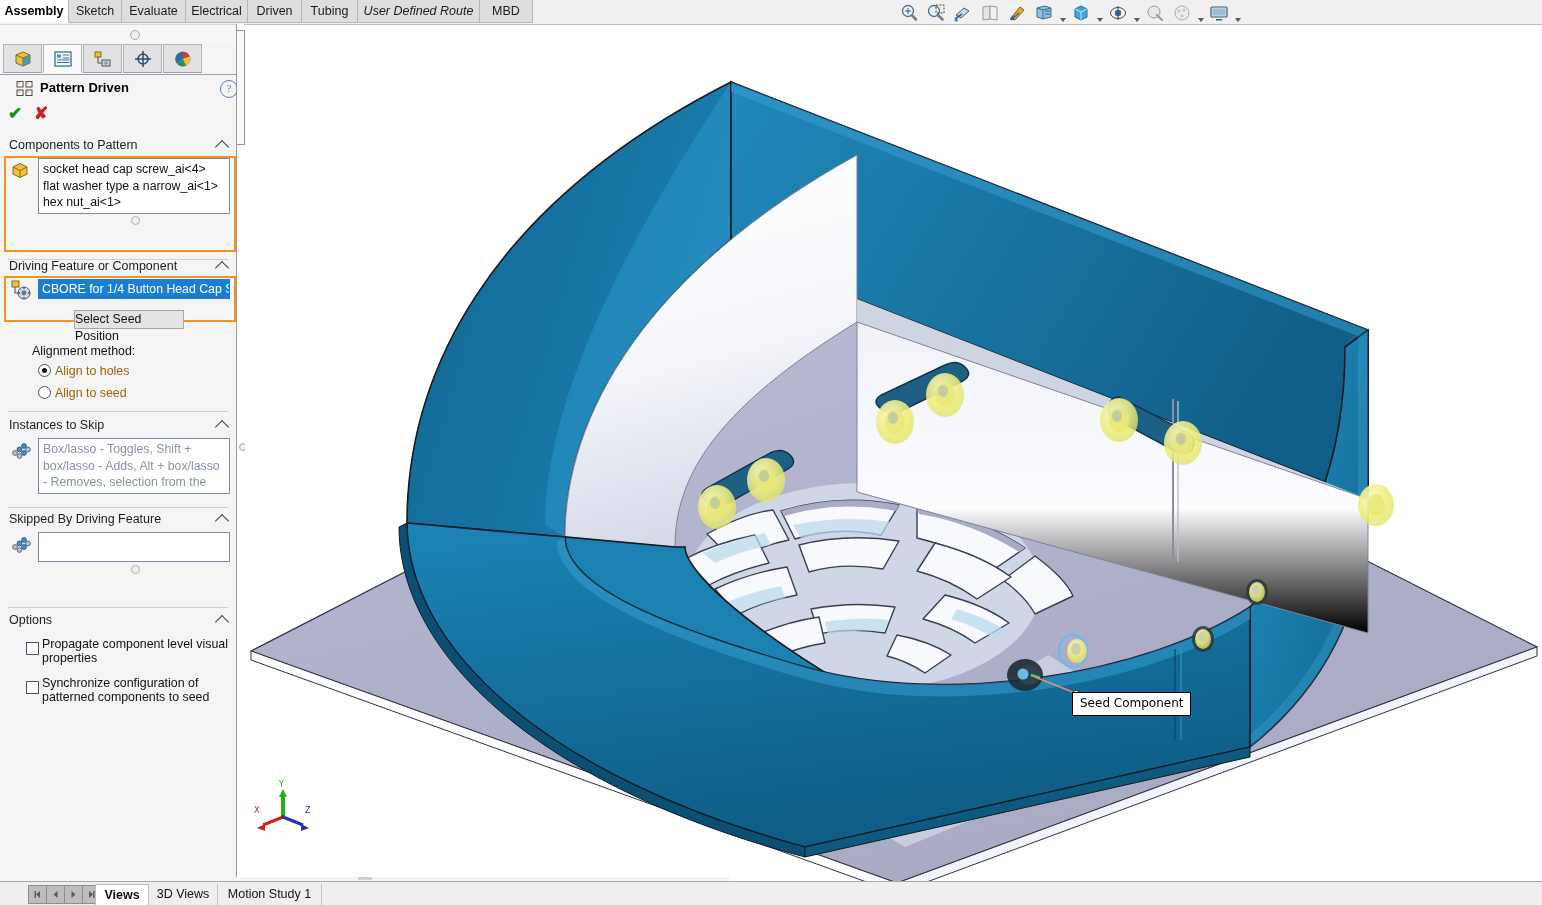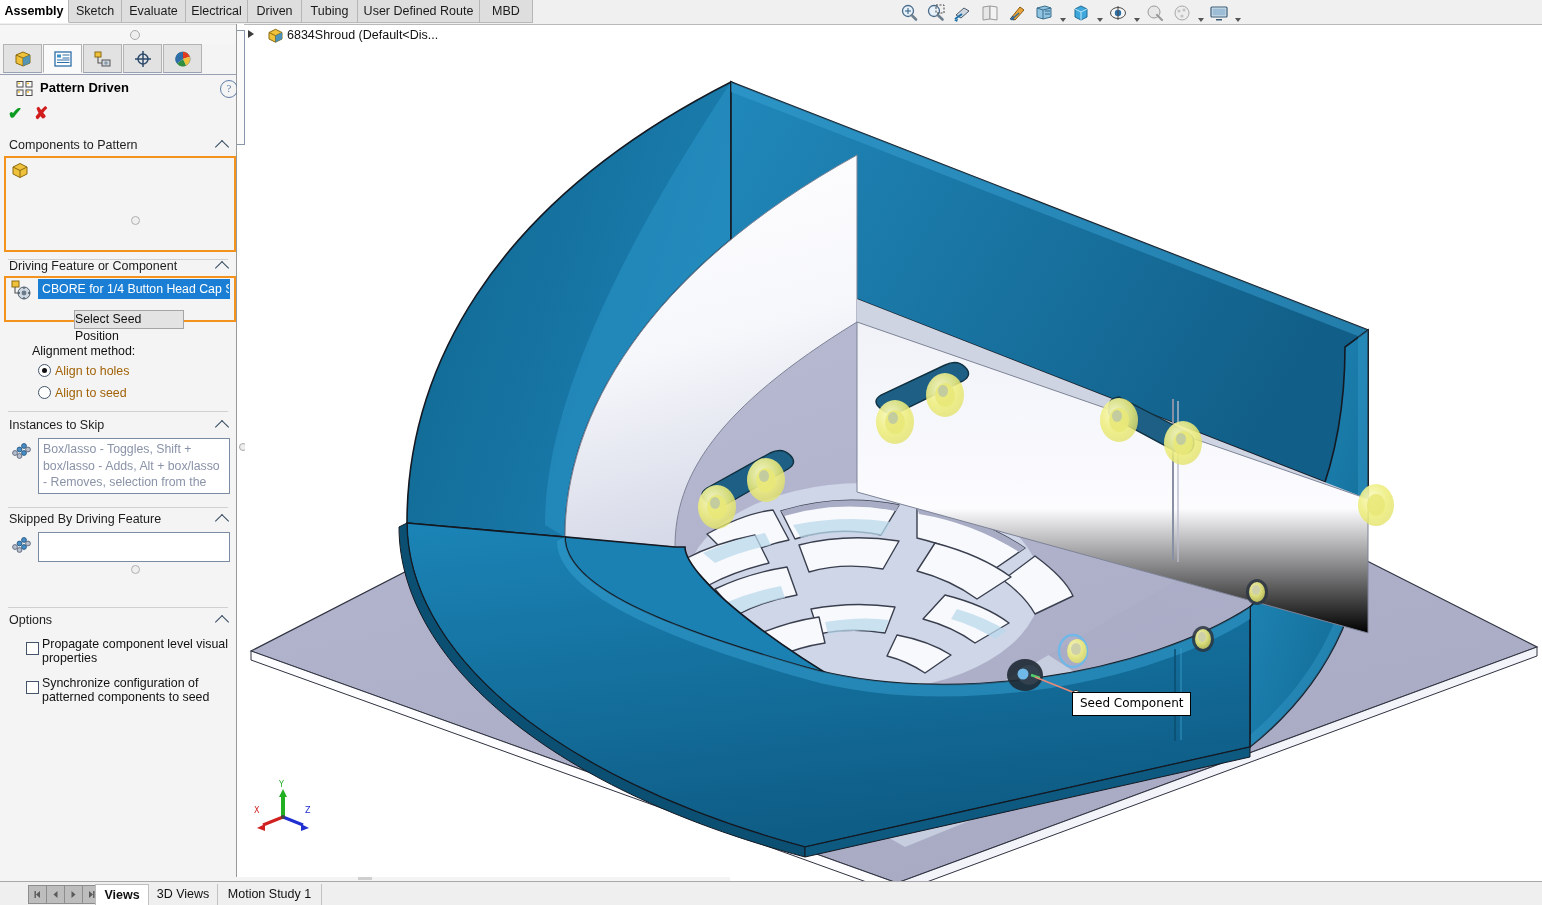--- a/index.html
+++ b/index.html
@@ -129,21 +129,21 @@
 
 <div id="app">
 
   <div id="ribbon">
       <div class="rtab active" style="left: 0px; width: 69px;">Assembly</div>
       <div class="rtab" style="left: 69px; width: 53px;">Sketch</div>
       <div class="rtab" style="left: 122px; width: 64px;">Evaluate</div>
       <div class="rtab" style="left: 186px; width: 62px; text-align: center;">Electrical</div>
       <div class="rtab" style="left: 248px; width: 54px;">Driven</div>
       <div class="rtab" style="left: 302px; width: 56px;">Tubing</div>
-      <div class="rtab" style="left: 358px; width: 122px;">User Defined Route</div>
+      <div class="rtab" style="left: 358px; width: 122px; font-style: italic;">User Defined Route</div>
       <div class="rtab" style="left: 480px; width: 53px;">MBD</div>
     </div>
 
   <div id="toolbar">
     <div class="tbtn">
       <svg width="20" height="20" viewBox="0 0 20 20">
         <circle cx="9" cy="8" r="5.5" fill="#e8f2fa" stroke="#4a6b8a" stroke-width="1.3"></circle>
         <path d="M9 5v6M6 8h6" stroke="#2d5a7a" stroke-width="1"></path>
         <path d="M12.7 12.2 L17 16.5" stroke="#6d7f8f" stroke-width="2.6" stroke-linecap="round"></path>
       </svg>
@@ -299,20 +299,25 @@
         <span class="lbl">Components to Pattern</span>
         <span class="chev"></span>
       </div>
       <span style="position:absolute;left:10px;top:24px">
         <svg width="22" height="20" viewBox="0 0 22 20">
           <path d="M3 7 L10 3.5 L17 7 L17 14 L10 17.5 L3 14 Z" fill="#f0c23c" stroke="#8a6a10" stroke-width="1"></path>
           <path d="M3 7 L10 10.5 L17 7" fill="none" stroke="#8a6a10" stroke-width="1"></path>
           <path d="M10 10.5 L10 17.5" stroke="#8a6a10" stroke-width="1"></path>
         </svg>
       </span>
+      <div class="obox" style="left:38px;top:22px;width:192px;height:56px">
+        <div>socket head cap screw_ai&lt;4&gt;</div>
+        <div>flat washer type a narrow_ai&lt;1&gt;</div>
+        <div>hex nut_ai&lt;1&gt;</div>
+      </div>
       <div class="dotsmall" style="left:131px;top:80px"></div>
     </div>
     <div class="hl" style="left:4px;top:132px;width:232px;height:96px"></div>
     <div class="hrule" style="top:235px"></div>
 
     <div class="sec" style="top:233px;height:50px">
       <div class="sechdr">
         <span class="lbl">Driving Feature or Component</span>
         <span class="chev"></span>
       </div>
@@ -398,32 +403,20 @@
       <span class="cbx" style="left:26px;top:70px"></span>
       <span class="clbl" style="left:42px;top:65px">Synchronize configuration of patterned components to seed</span>
     </div>
 
   </div>
 
   <div id="pstrip"></div>
   <div id="pstripbox"></div>
   <div id="pstripdot"></div>
 
-  <div id="ftree">
-    <span id="ftarrow"></span>
-    <span id="fticon">
-      <svg width="17" height="17" viewBox="0 0 17 17">
-        <path d="M2 5.5 L8.5 2.3 L15 5.5 L15 12 L8.5 15.2 L2 12 Z" fill="#f0c23c" stroke="#8a6a10" stroke-width="1"></path>
-        <path d="M2 5.5 L8.5 8.7 L15 5.5" fill="none" stroke="#8a6a10" stroke-width="1"></path>
-        <path d="M8.5 8.7 L8.5 15.2" stroke="#8a6a10" stroke-width="1"></path>
-        <path d="M8.5 8.7 L15 5.5 L15 12 L8.5 15.2 Z" fill="#3a8ec8" opacity=".9"></path>
-      </svg>
-    </span>
-    <span id="fttext">6834Shroud  (Default&lt;Dis...</span>
-  </div>
 
   <div id="vp">
     <svg id="vpsvg" width="1297" height="834" viewBox="0 0 1297 834">
       <defs>
         <linearGradient id="gBlueTop" x1="0" y1="0" x2="0.6" y2="1">
           <stop offset="0" stop-color="#2e96c8"></stop>
             <stop offset="1" stop-color="#126a9a"></stop>
         </linearGradient>
         <linearGradient id="gBlueL" x1="0" y1="0" x2="1" y2="0.3">
           <stop offset="0" stop-color="#0f6690"></stop>

